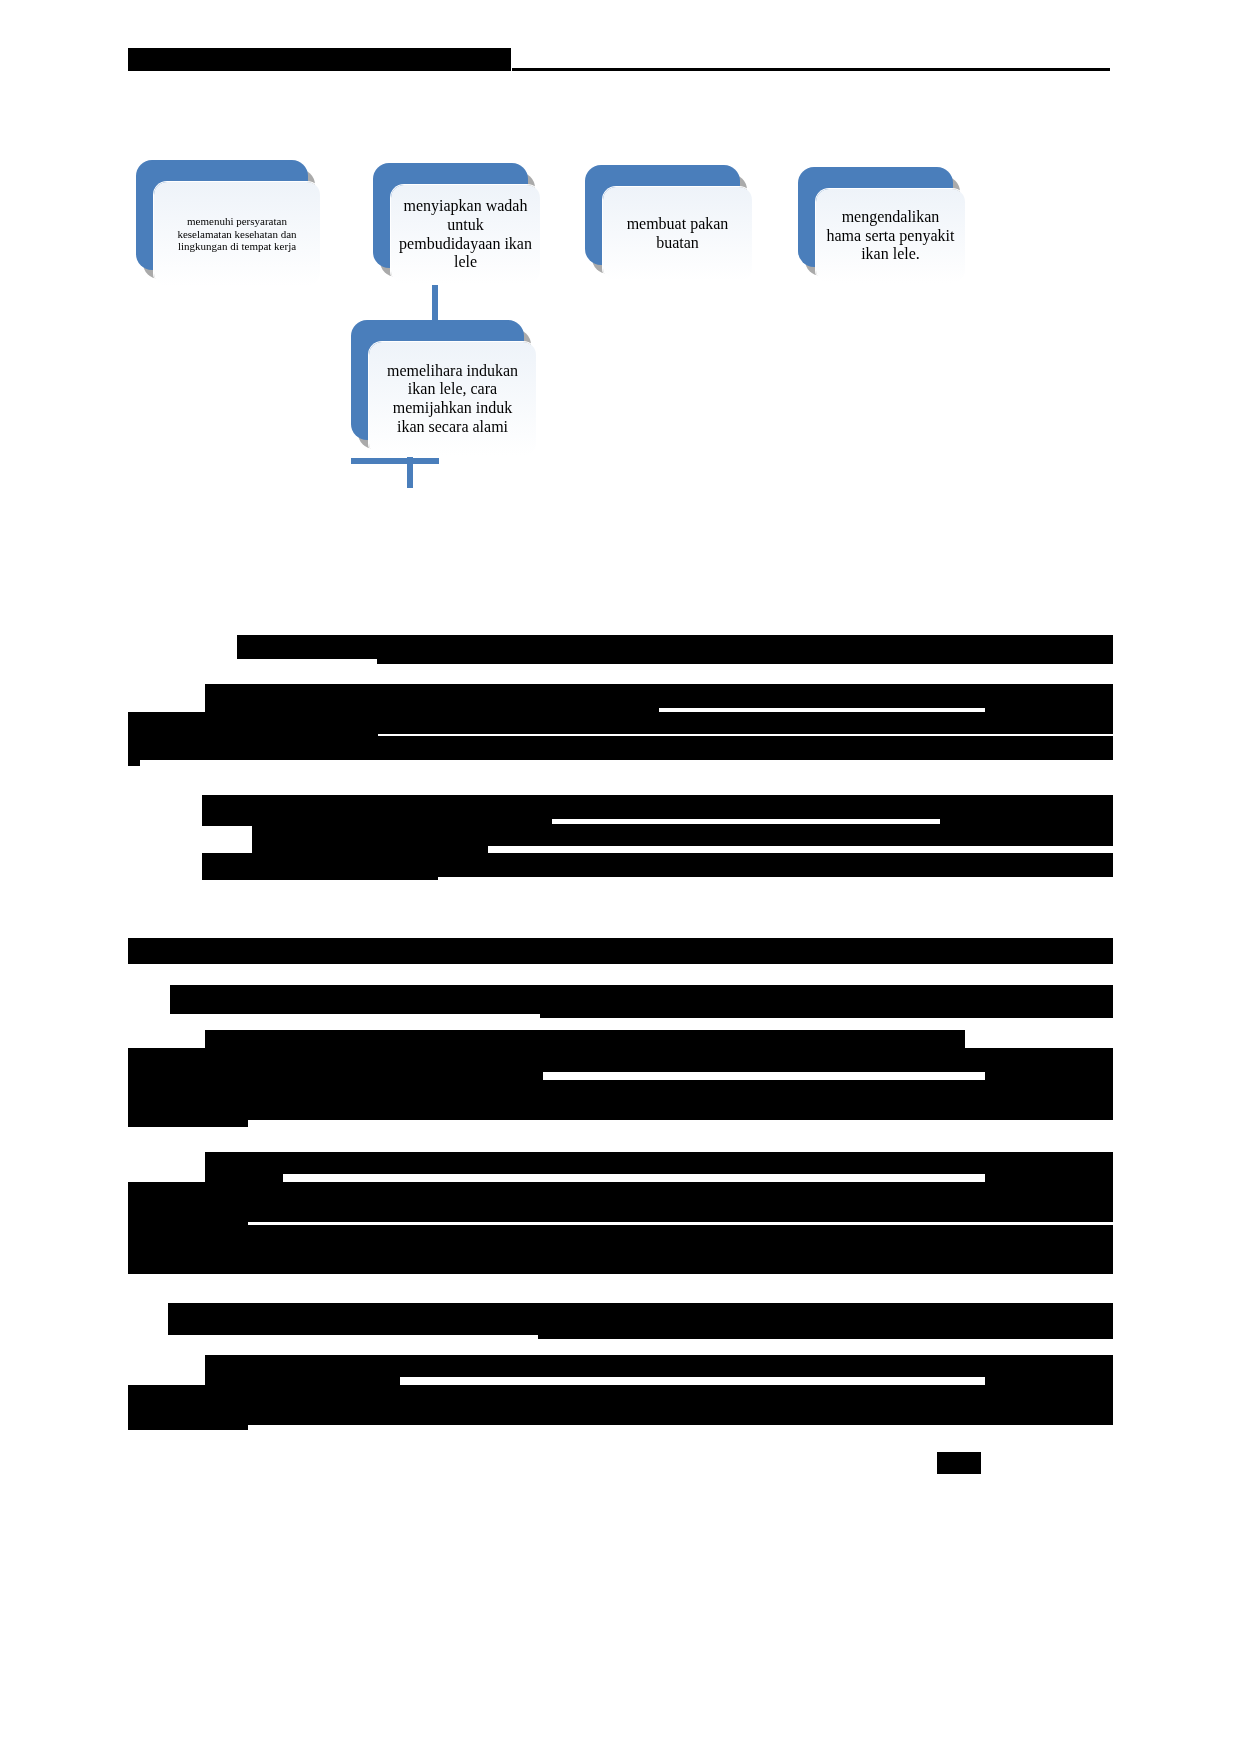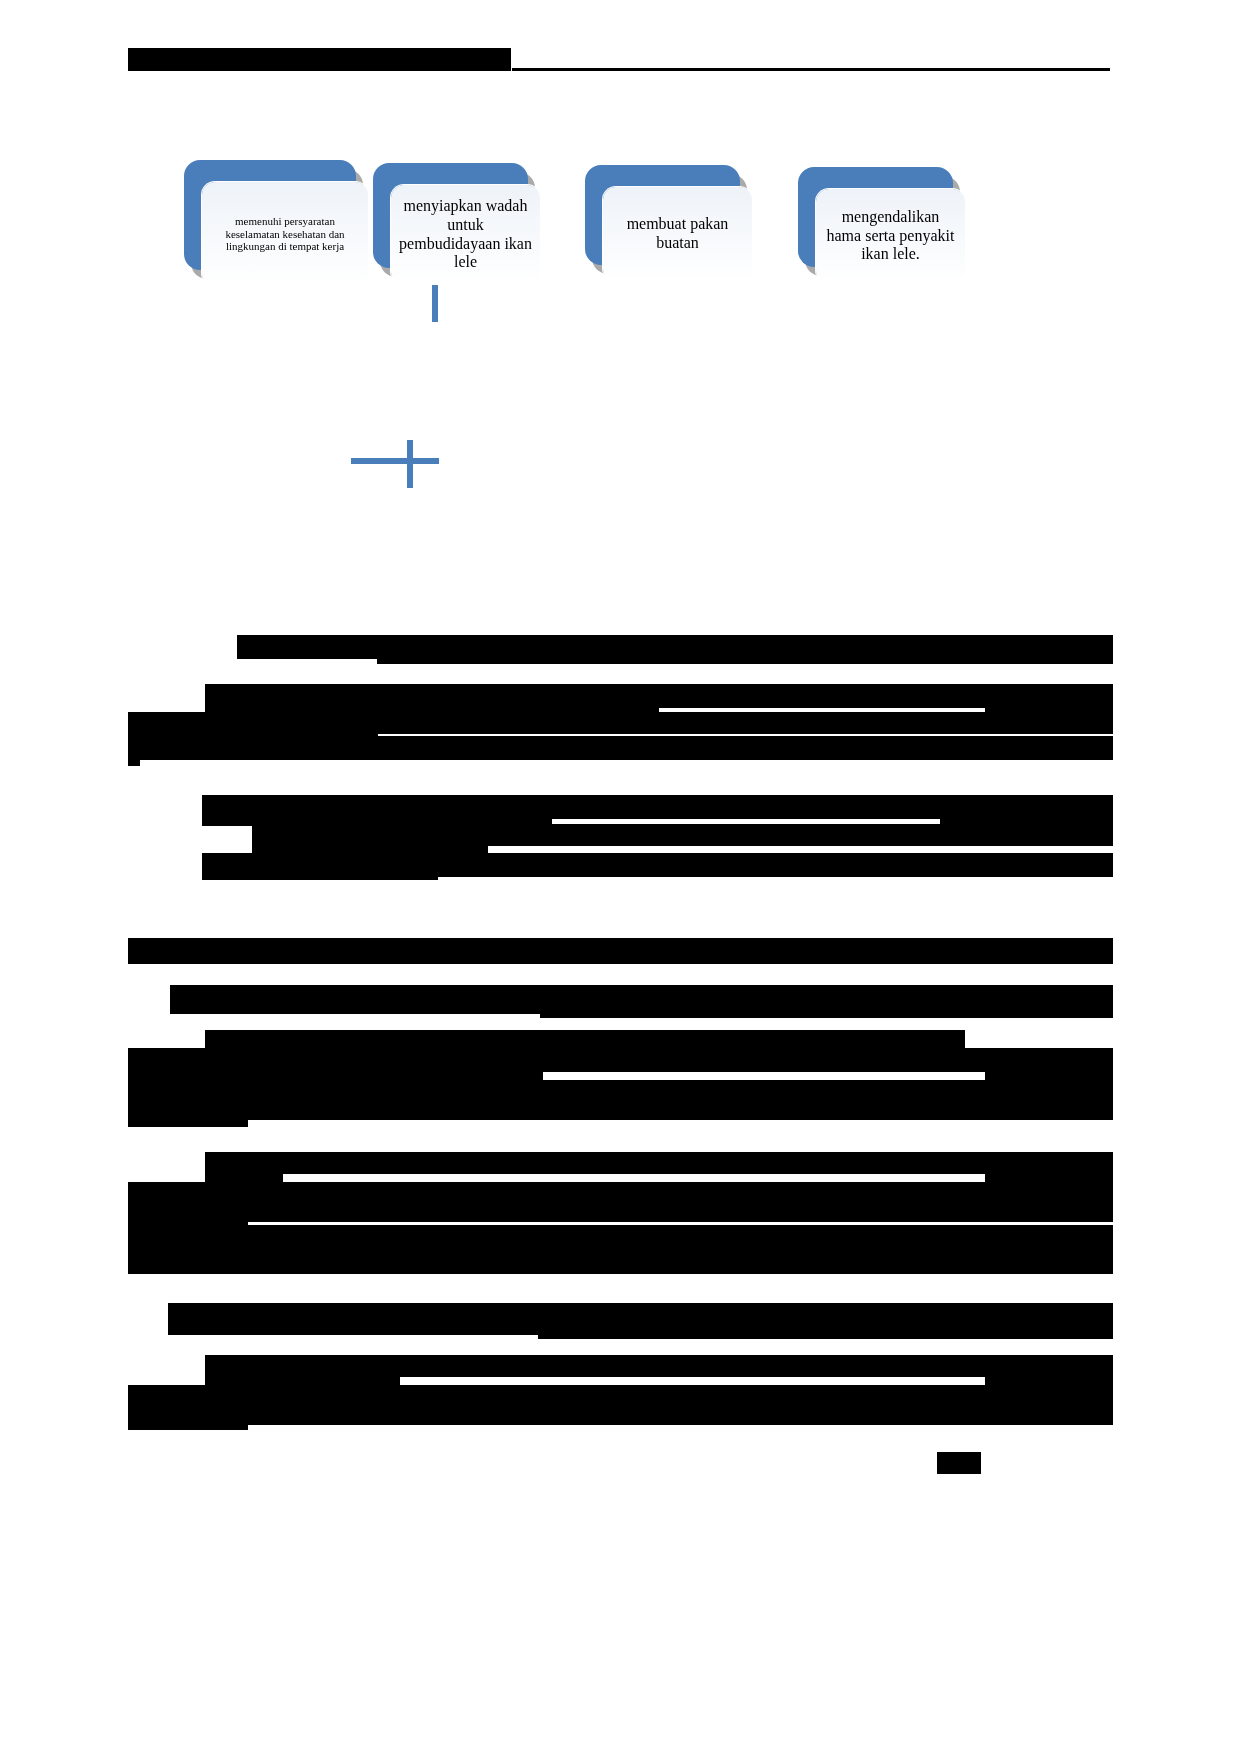--- a/index.html
+++ b/index.html
@@ -125,21 +125,21 @@
 
   <div class="conn-v" style="left: 432px; top: 268px; height: 54px; background: rgb(74, 126, 187);">
         <div class="cshadow" style="height: 54px;"></div>
       </div>
       <div class="conn-v" style="left: 407px; top: 440px; height: 48px; background: rgb(74, 126, 187);">
         <div class="cshadow" style="height: 48px;"></div>
       </div>
       <div class="conn-h" style="left: 351px; top: 458px; width: 88px; background: rgb(74, 126, 187);">
         <div class="cshadow" style="width: 88px;"></div>
       </div>
-      <div class="node" style="left: 136px; top: 160px; width: 172px; height: 110px; margin-left: 48px;">
+      <div class="node" style="left: 136px; top: 160px; width: 172px; height: 110px;">
         <div class="shadow" style="background: rgb(141, 141, 141);"></div>
         <div class="outer" style="background: rgb(74, 126, 187);"></div>
         <div class="inner">
           <div class="label" style="font-size: 11px;">memenuhi persyaratan keselamatan kesehatan dan lingkungan di tempat kerja</div>
         </div>
       </div>
       <div class="node" style="left: 585px; top: 165px; width: 155px; height: 100px;">
         <div class="shadow" style="background: rgb(141, 141, 141);"></div>
         <div class="outer" style="background: rgb(74, 126, 187);"></div>
         <div class="inner">
@@ -151,20 +151,27 @@
         <div class="outer" style="background: rgb(74, 126, 187);"></div>
         <div class="inner">
           <div class="label" style="font-size: 16px;">menyiapkan wadah untuk pembudidayaan ikan lele</div>
         </div>
       </div>
       <div class="node" style="left: 798px; top: 167px; width: 155px; height: 100px;">
         <div class="shadow" style="background: rgb(141, 141, 141);"></div>
         <div class="outer" style="background: rgb(74, 126, 187);"></div>
         <div class="inner">
           <div class="label" style="font-size: 16px;">mengendalikan hama serta penyakit ikan lele.</div>
+        </div>
+      </div>
+      <div class="node" style="left: 351px; top: 320px; width: 173px; height: 120px;">
+        <div class="shadow" style="background: rgb(141, 141, 141);"></div>
+        <div class="outer" style="background: rgb(74, 126, 187);"></div>
+        <div class="inner">
+          <div class="label" style="font-size: 16px;">memelihara indukan ikan lele, cara memijahkan induk ikan secara alami</div>
         </div>
       </div>
     </div>
 
   <div id="body-layer">
       <div class="redact" style="left: 237px; top: 635px; width: 876px; height: 24px;"></div>
       <div class="redact" style="left: 377px; top: 648px; width: 736px; height: 16px;"></div>
       <div class="redact" style="left: 205px; top: 684px; width: 908px; height: 24px;"></div>
       <div class="redact" style="left: 205px; top: 700px; width: 454px; height: 14px;"></div>
       <div class="redact" style="left: 985px; top: 700px; width: 128px; height: 22px;"></div>

